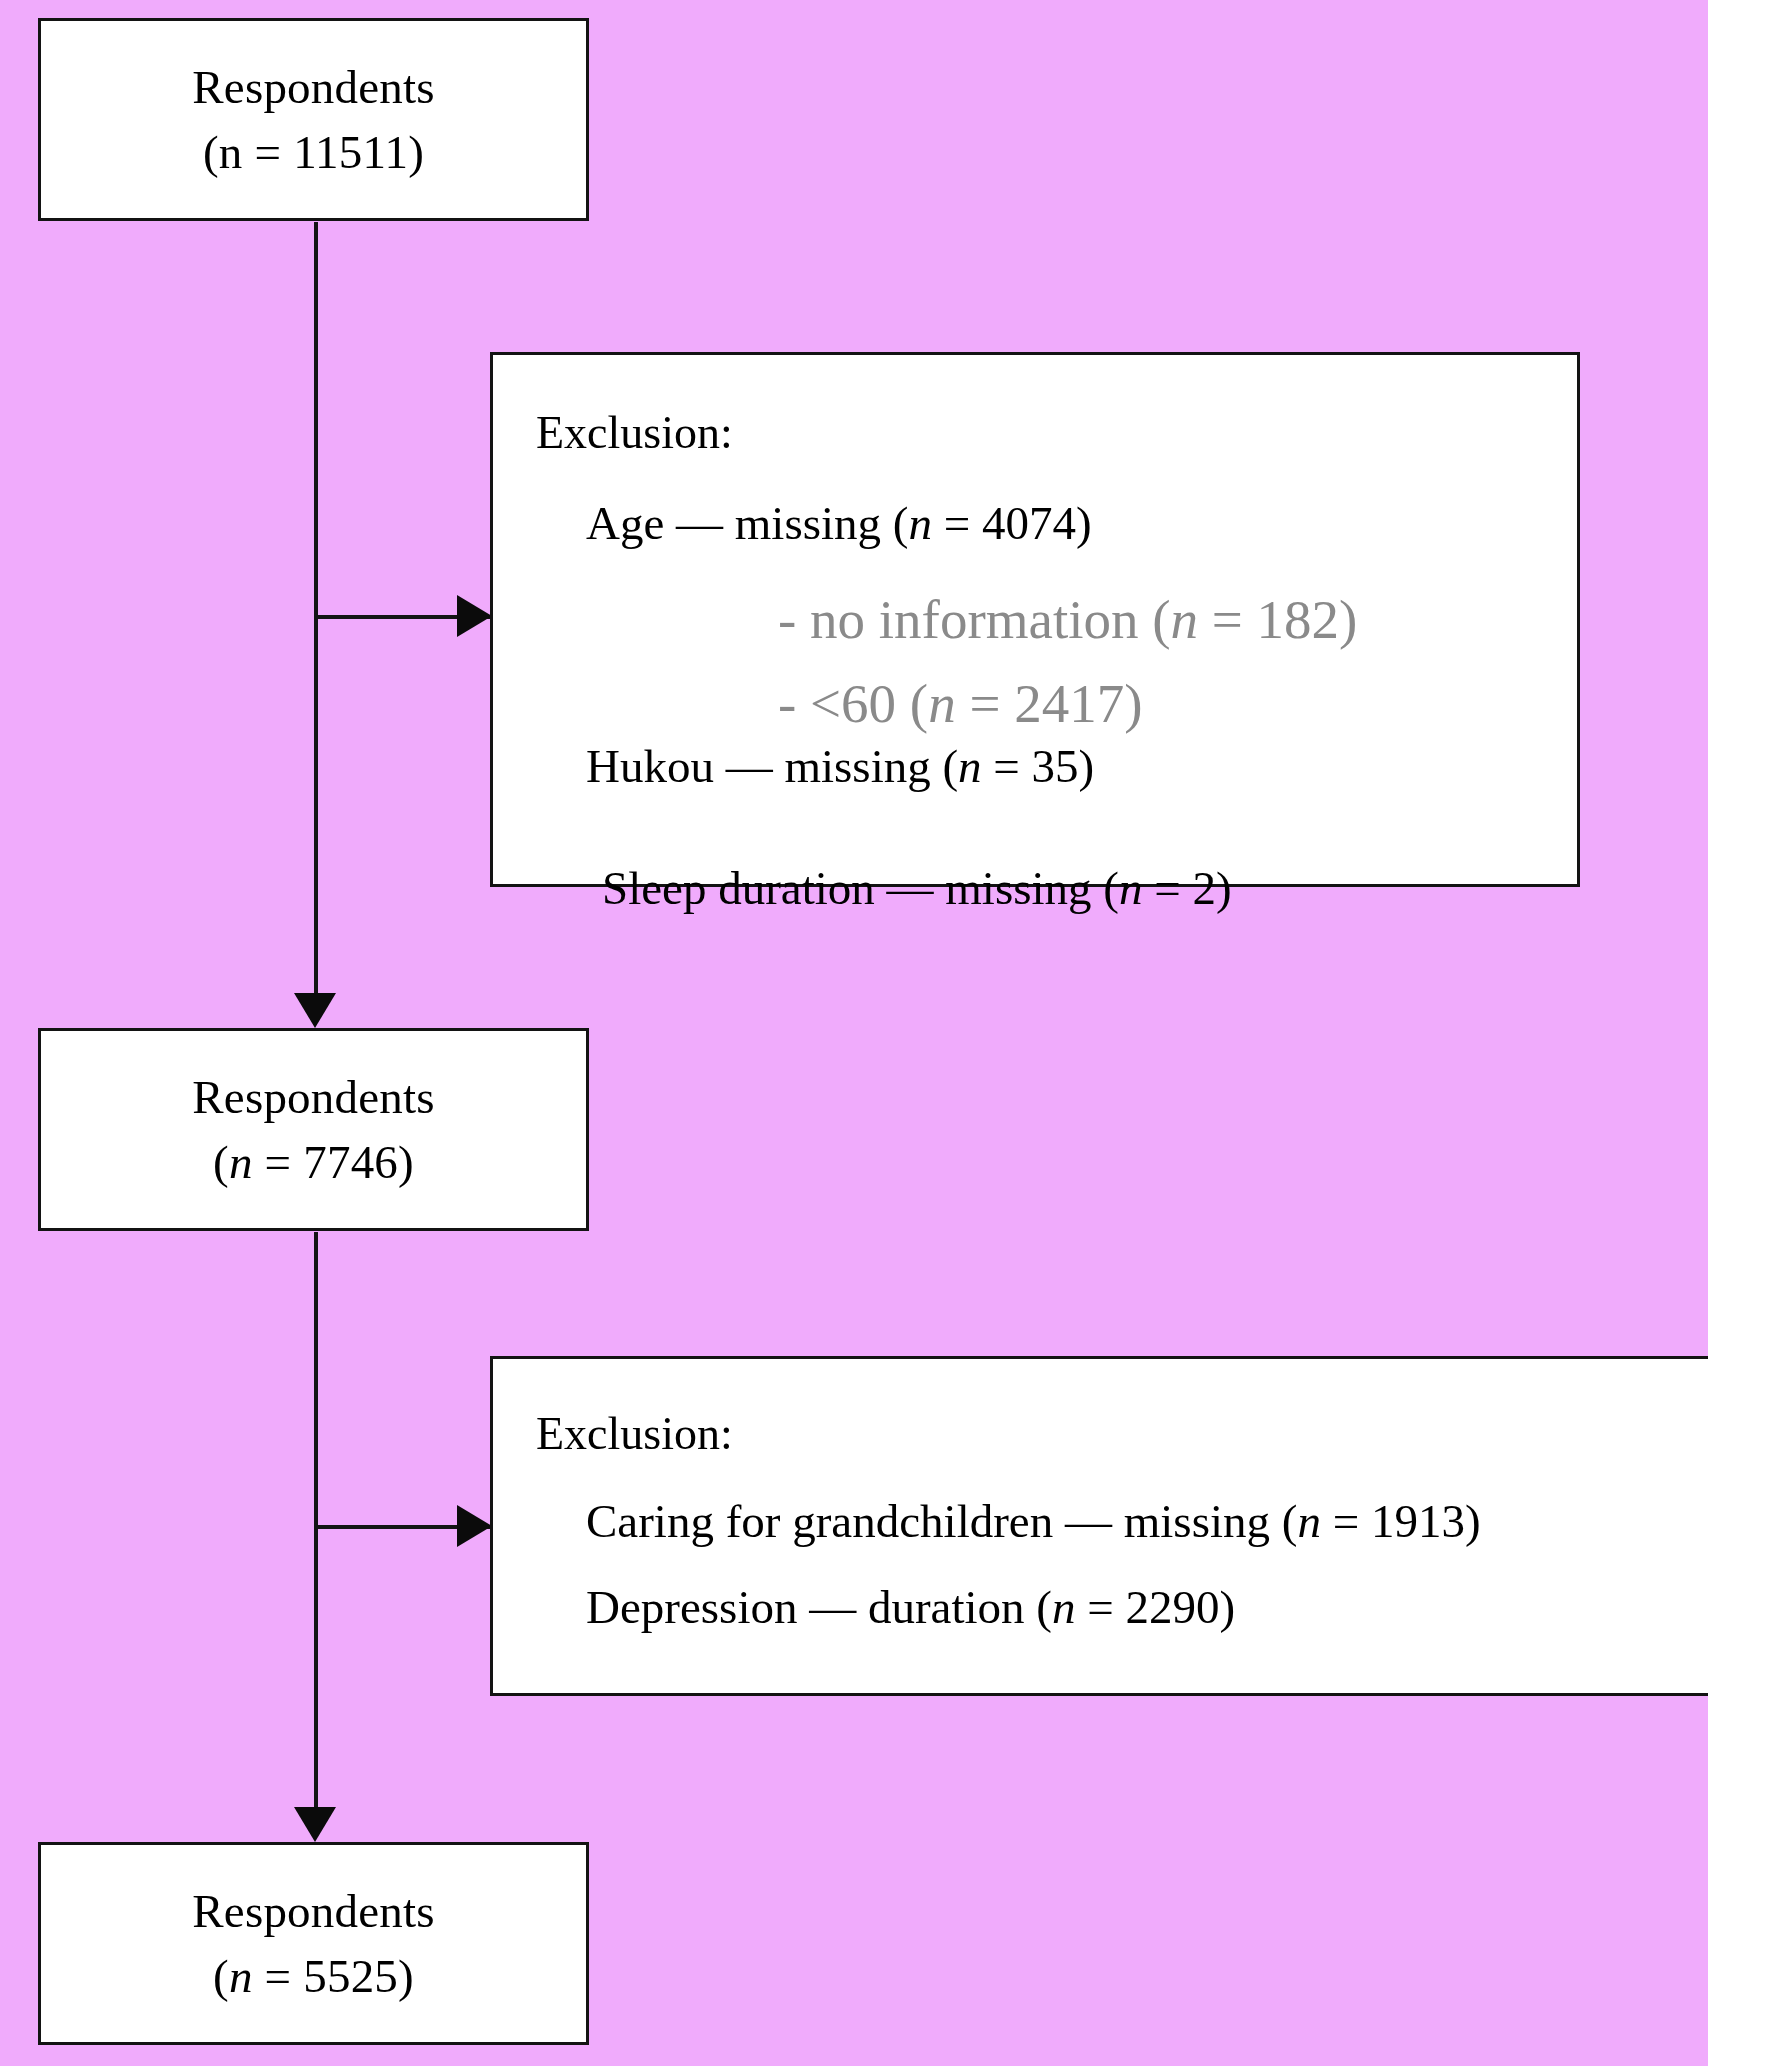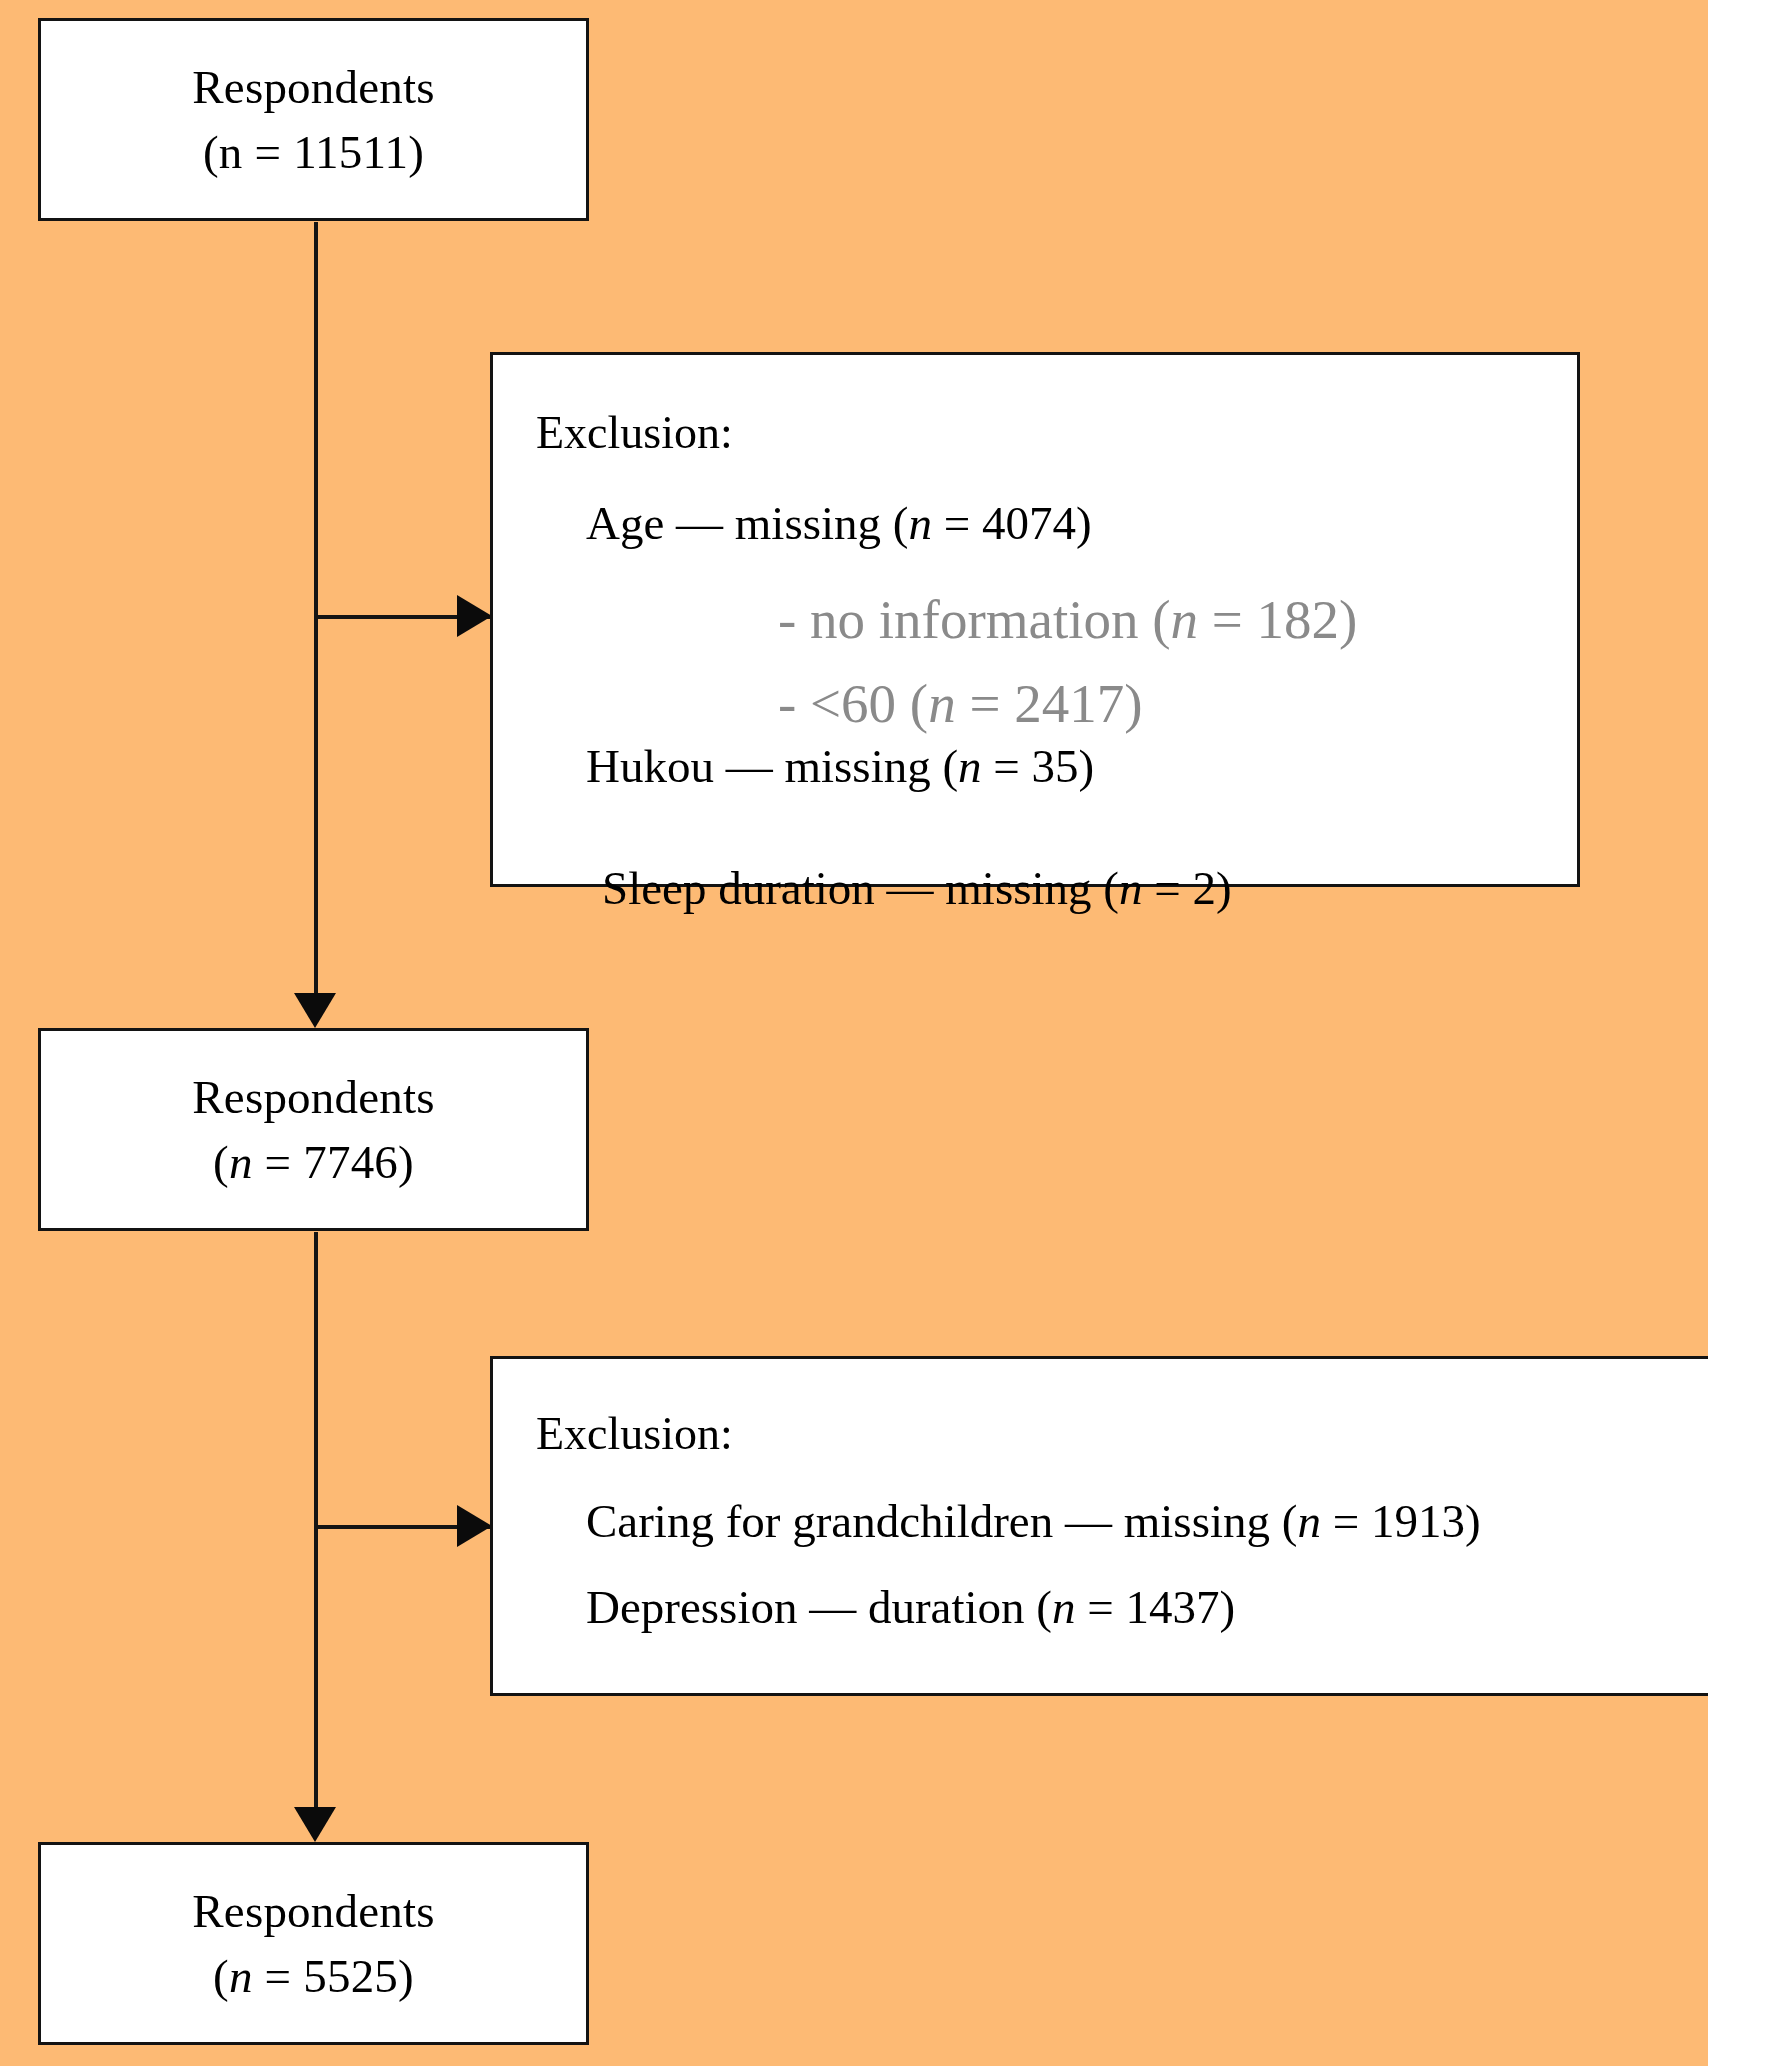--- a/index.html
+++ b/index.html
@@ -8,21 +8,21 @@
     background: #ffffff;
   }
   body {
     font-family: "Liberation Serif", "DejaVu Serif", serif;
     color: #000000;
   }
   #canvas {
     position: relative;
     width: 1708px;
     height: 2066px;
-    background: #fdba74;
+    background: #f0abfc;
     overflow: hidden;
   }
 
   
   .node-box {
     position: absolute;
     box-sizing: border-box;
     border: 3.8px solid #131313;
     background: #ffffff;
     display: flex;
@@ -147,21 +147,21 @@
   <div class="arrow-right" style="left:457px; top:1505px;"></div>
 
   <div class="excl-box" style="left:490px; top:1356px; width:1241px; height:340px;">
     <div class="excl-title" style="left:43px; top:52px;">Exclusion:</div>
 
     <div class="excl-line" style="left:93px; top:139px;">
       <span>Caring for grandchildren — missing (</span><i class="n">n</i><span> = 1913)</span>
     </div>
 
     <div class="excl-line" style="left:93px; top:225px;">
-      <span>Depression — duration (</span><i class="n">n</i><span> = 1437)</span>
+      <span>Depression — duration (</span><i class="n">n</i><span> = 2290)</span>
     </div>
   </div>
 
   <div class="node-box" style="left:38px; top:1842px; width:551px; height:203px;">
     <div class="node-line">Respondents</div>
     <div class="node-line">
       <span>(</span><i class="n">n</i>&nbsp;=&nbsp;<span>5525</span><span>)</span>
     </div>
   </div>
 

